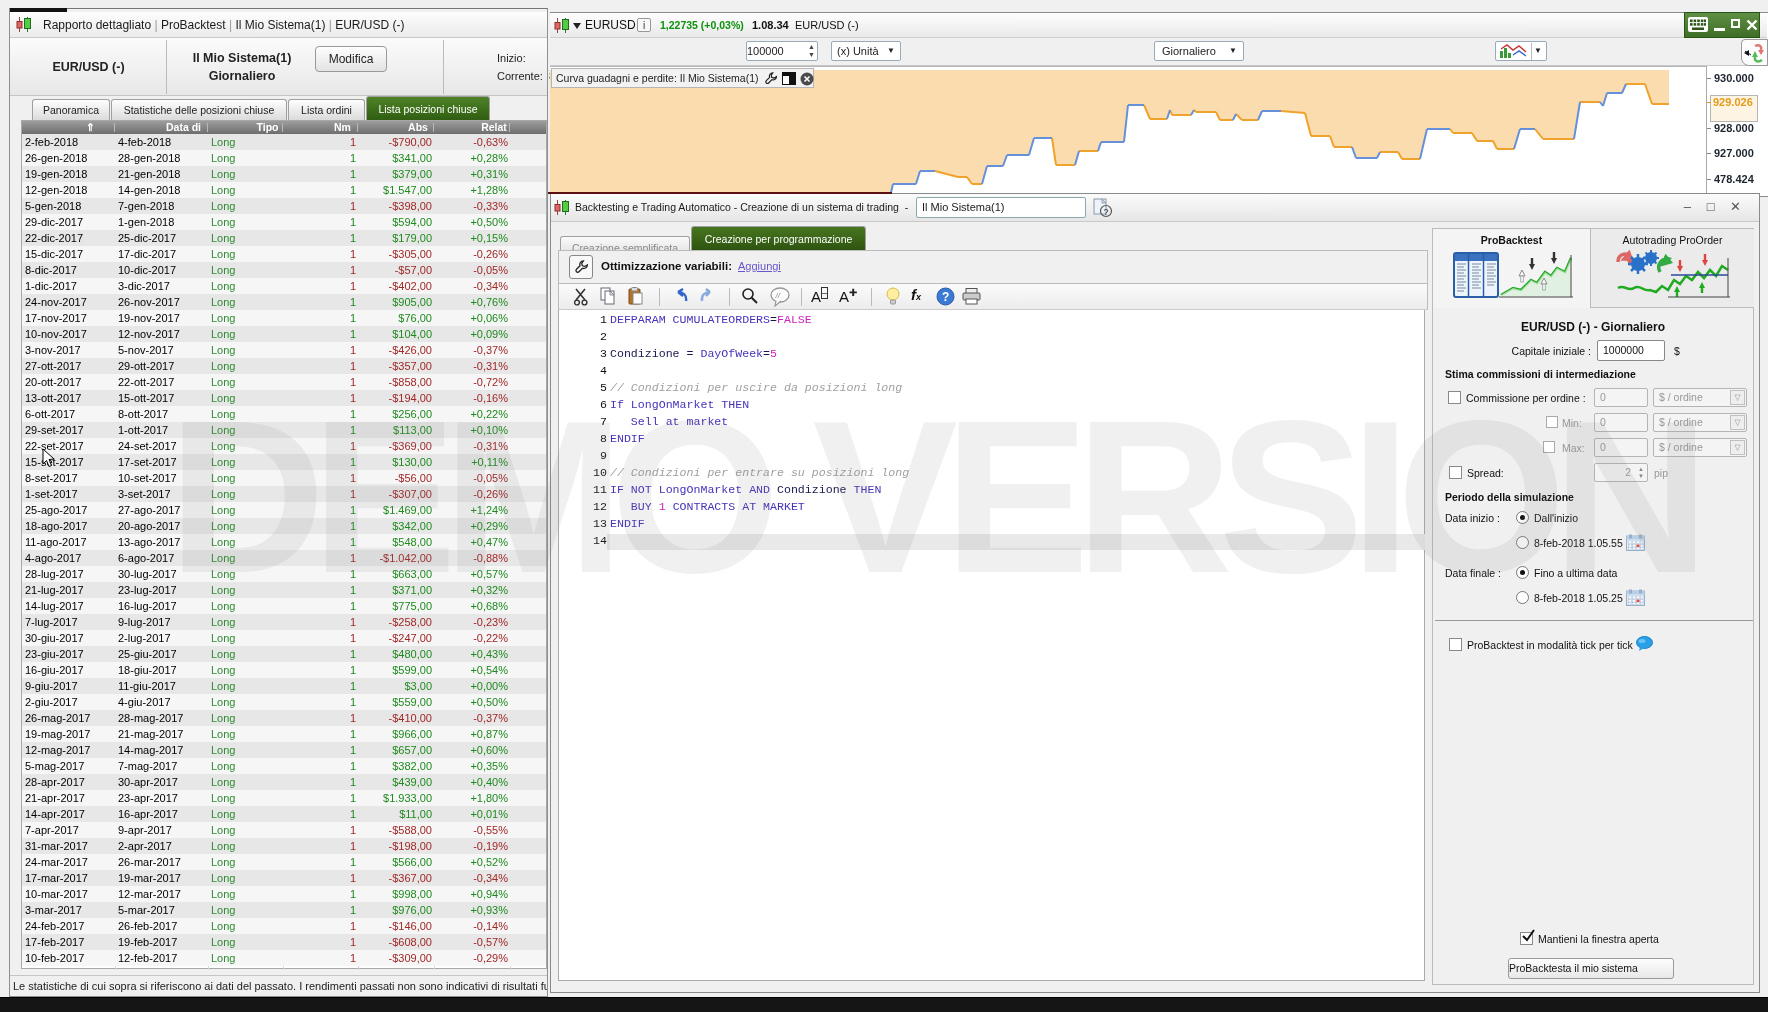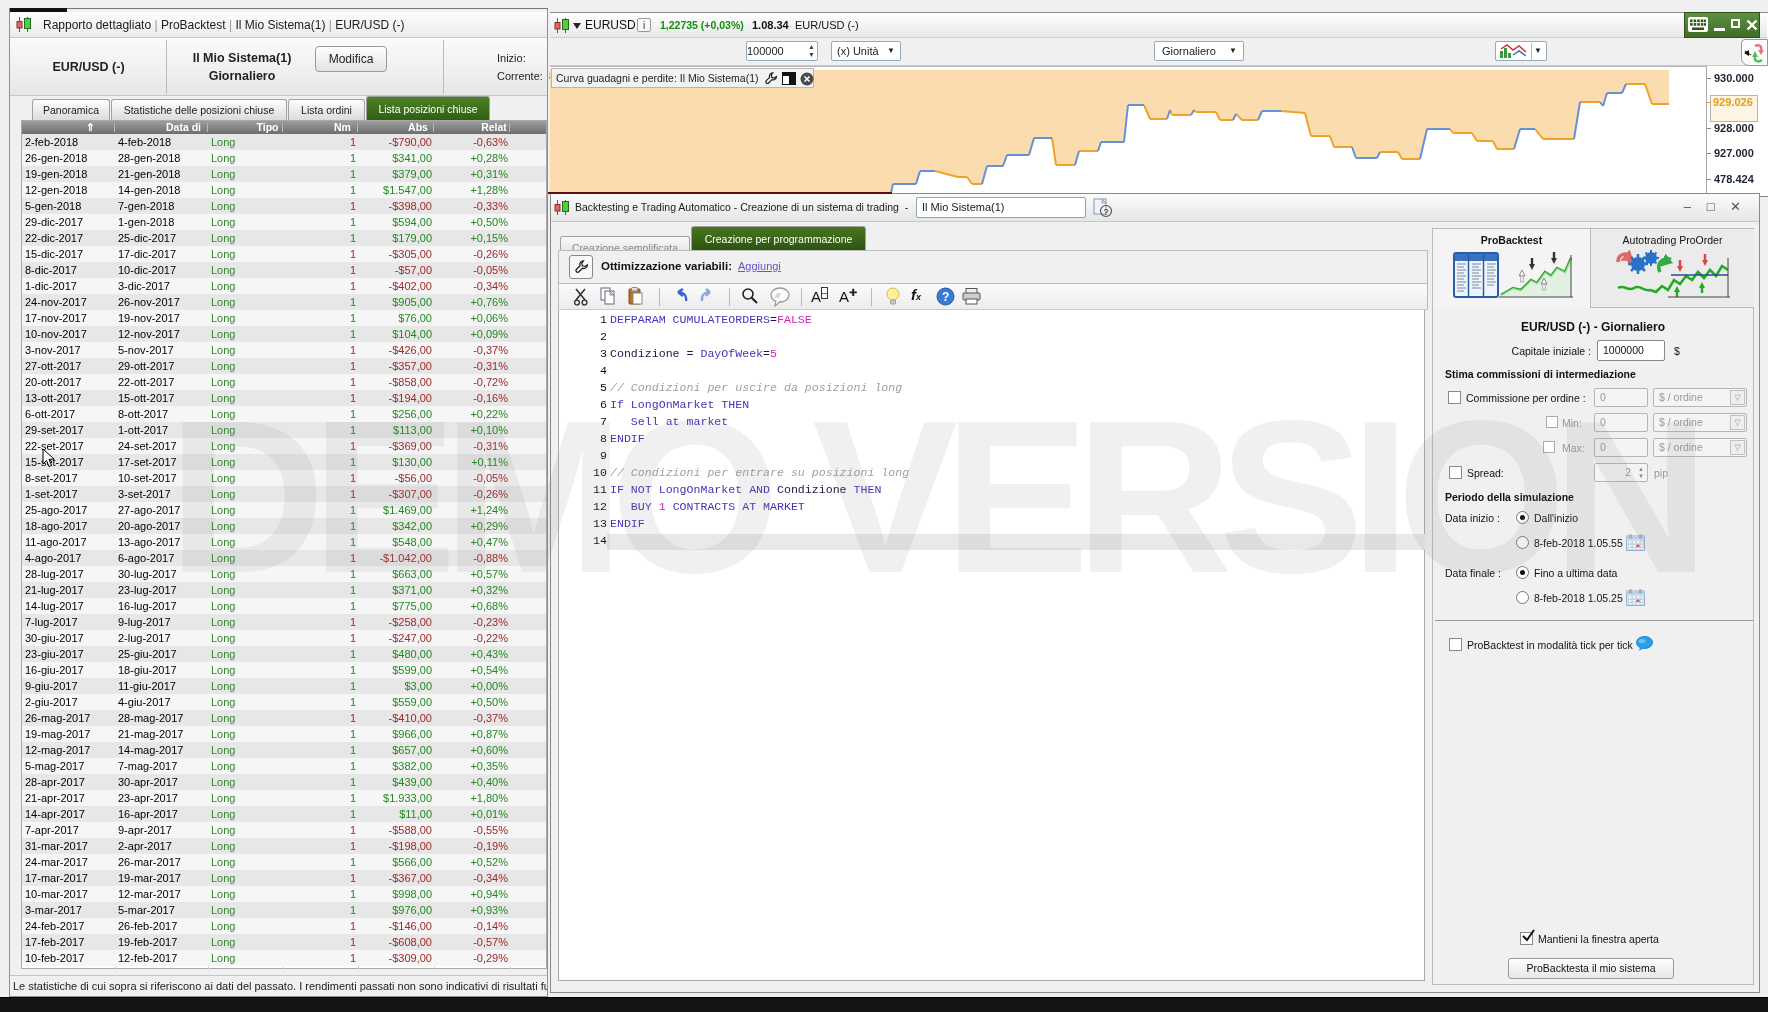--- a/index.html
+++ b/index.html
@@ -73,21 +73,21 @@
 #rtab1{left:0px;width:158px;background:#f4f4f4;border-right:1px solid #bbb;}
 #rtab2{left:158px;width:163px;background:#ebebeb;border-bottom:1px solid #bbb;}
 .rtab .tl{position:absolute;top:5px;width:100%;text-align:center;font-size:10.5px;color:#111;}
 .chk{position:absolute;width:13px;height:13px;background:#fff;border:1px solid #8a8a8a;}
 .rad{position:absolute;width:13px;height:13px;background:#fff;border:1px solid #777;border-radius:50%;}
 .rad.sel:after{content:"";position:absolute;left:3px;top:3px;width:5px;height:5px;border-radius:50%;background:#111;}
 .ginput{position:absolute;height:19px;background:#f4f4f4;border:1px solid #b5b5b5;border-radius:2px;color:#999;font-size:10.5px;line-height:17px;}
 .gdrop{position:absolute;height:19px;background:#f4f4f4;border:1px solid #b5b5b5;border-radius:2px;color:#999;font-size:10.5px;line-height:17px;padding-left:5px;}
 .gdrop .ar{position:absolute;right:1px;top:1px;width:15px;height:15px;border:1px solid #c0c0c0;background:#eee;color:#999;font-size:8px;text-align:center;line-height:14px;}
 .glbl{color:#999;}
-#rbtn{position:absolute;left:75px;top:729px;width:166px;height:21px;background:linear-gradient(#fdfdfd,#e8e8e8);border:1px solid #999;border-radius:3px;text-align:center;line-height:19px;font-size:10.5px;}
+#rbtn{position:absolute;left:75px;top:729px;width:166px;height:21px;background:linear-gradient(#fdfdfd,#e8e8e8);border:1px solid #999;border-radius:3px;text-align:left;line-height:19px;font-size:10.5px;}
 
 #wm{left:168px;top:372px;font-size:218px;font-weight:bold;color:rgba(128,128,128,0.12);letter-spacing:-14px;white-space:nowrap;z-index:50;}
 #bbar{left:0;top:997px;width:1768px;height:15px;background:#151515;border-top:1px solid #000;}
 #cursor{left:42px;top:448px;z-index:60;}
 </style></head><body>
 <div id="lpanel" class="abs"></div>
 <div id="lblack" class="abs"></div>
 <div id="ltitle" class="abs">
     <svg class="abs" style="left:6px;top:5px" width="17" height="15" viewBox="0 0 17 15">
       <line x1="3.5" y1="0" x2="3.5" y2="15" stroke="#9b4040" stroke-width="1"></line>

